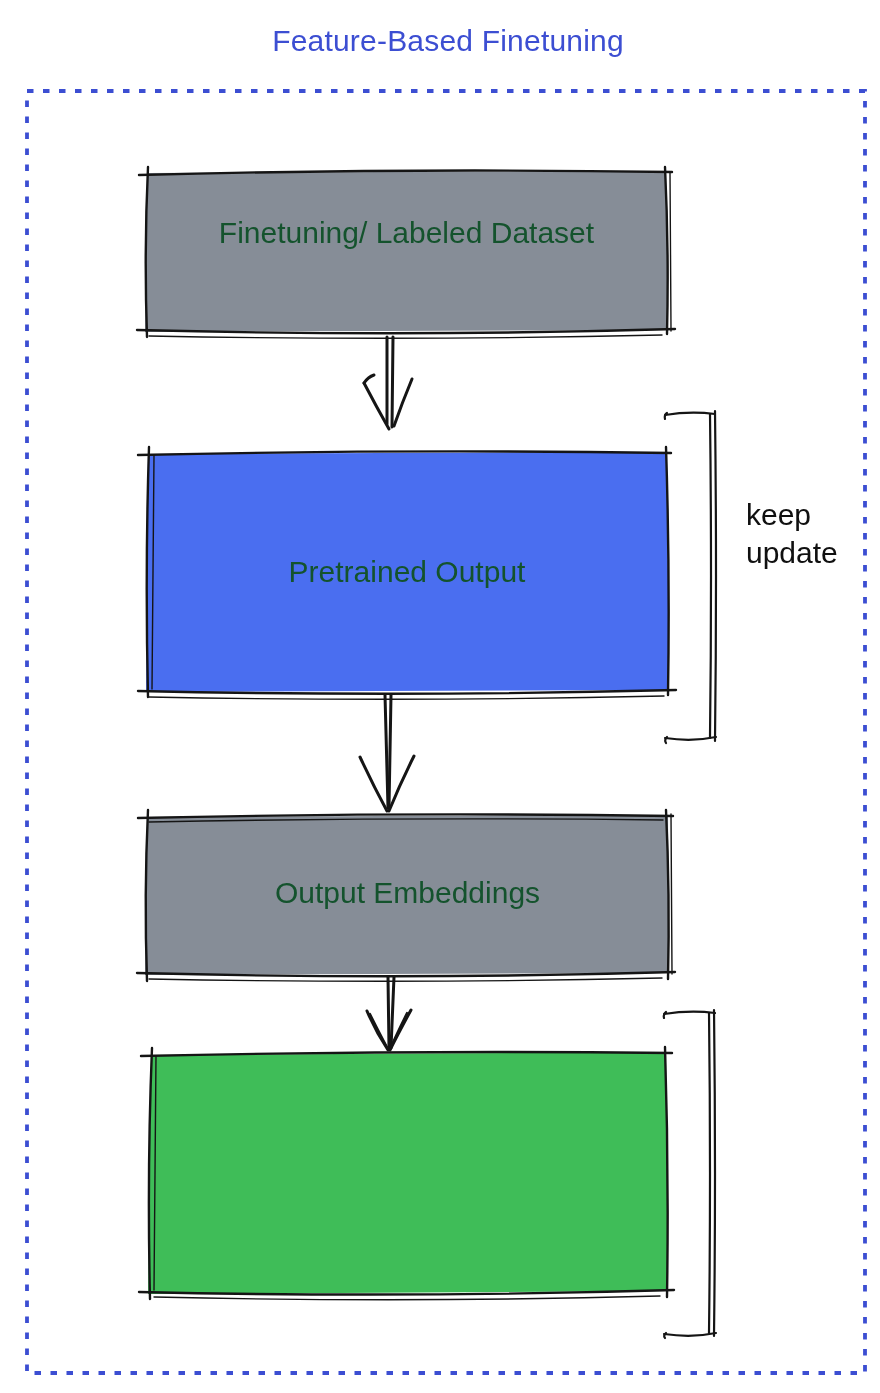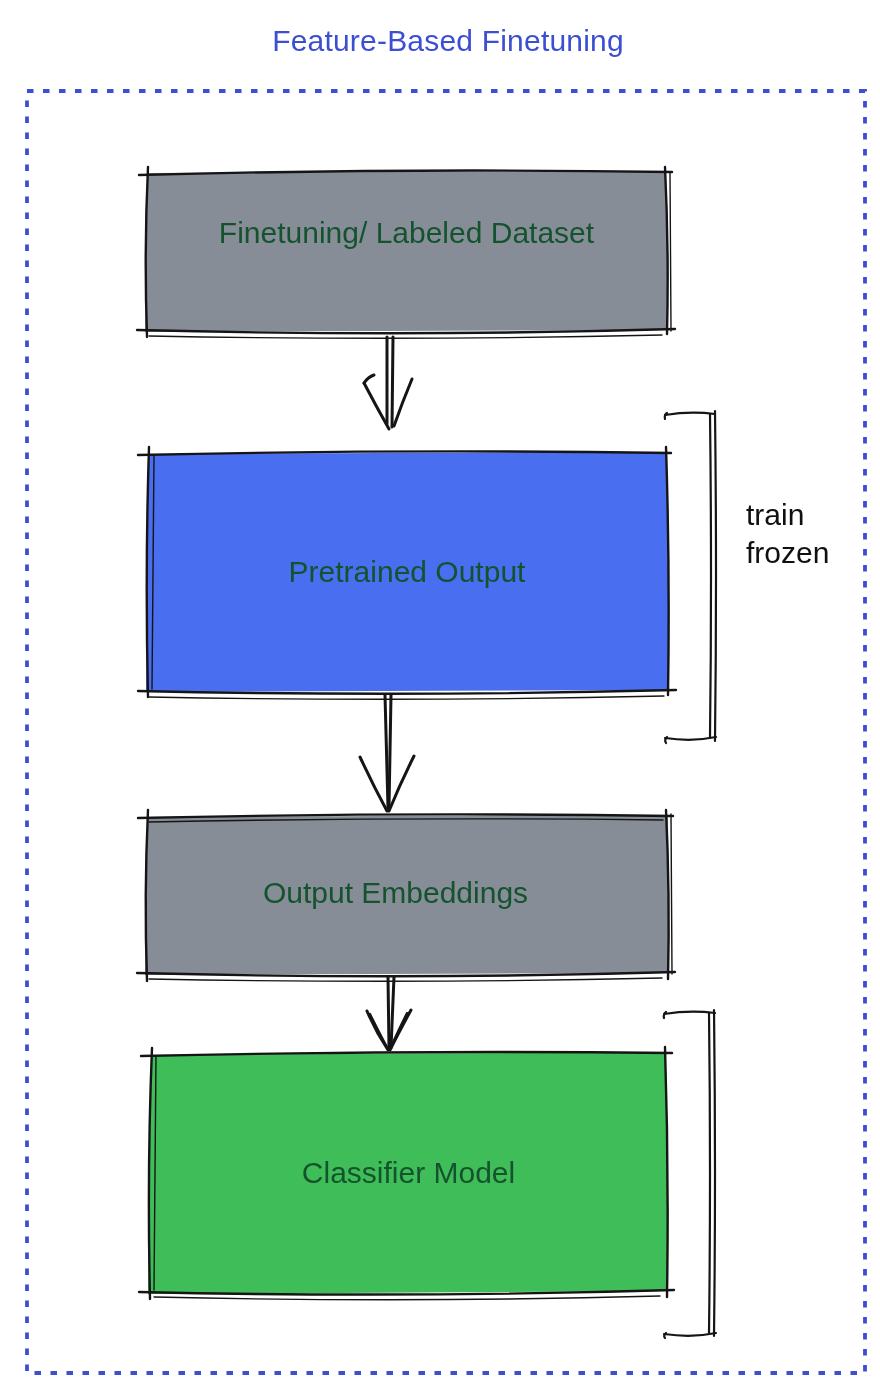--- a/index.html
+++ b/index.html
@@ -12,21 +12,21 @@
     text-align: center; font-size: 30px; letter-spacing: 0.2px;
     color: var(--accent);
   }
   svg.art { position: absolute; left: 0; top: 0; }
   .node-label {
     position: absolute; display: flex; align-items: center; justify-content: center;
     font-size: 30px; color: #14532d; text-align: center;
   }
   .nl-1 { left: 137px; top: 171px; width: 523px; height: 161px; padding-bottom: 38px; }
   .nl-2 { left: 138px; top: 452px; width: 522px; height: 240px; }
-  .nl-3 { left: 126px; top: 815px; width: 523px; height: 160px; padding-bottom: 4px; }
+  .nl-3 { left: 138px; top: 815px; width: 523px; height: 160px; padding-bottom: 4px; }
   .nl-4 { left: 141px; top: 1052px; width: 519px; height: 241px; }
   .side-label {
     position: absolute; font-size: 30px; line-height: 38px; color: #101010;
   }
   .sl-frozen { left: 738px; top: 496px; width: 122px; }
   .sl-train  { left: 738px; top: 1096px; width: 130px; }
   .sketch { fill: none; stroke: #151515; stroke-linecap: round; stroke-linejoin: round; }
   .w24 { stroke-width: 2.4; }
   .w30 { stroke-width: 3; }
   .w22 { stroke-width: 2.2; }
@@ -124,17 +124,16 @@
       <path class="sketch w22" d="M 701,1013 Q 703,1172 701,1333"></path>
       <path class="sketch w22" d="M 706,1010 Q 708,1172 706,1336"></path>
       <path class="sketch w22" d="M 656,1334 Q 684,1338 708,1333"></path>
       <path class="sketch w22" d="M 658,1333 q -3,3 -1,5"></path>
     </g>
   </svg>
 
   <div class="node-label nl-1">Finetuning/ Labeled Dataset</div>
   <div class="node-label nl-2">Pretrained Output</div>
   <div class="node-label nl-3">Output Embeddings</div>
-  <div class="node-label nl-4">Classifier Model</div>
 
-  <div class="side-label sl-frozen">train frozen</div>
+  <div class="side-label sl-frozen">keep update</div>
 
 </div>
 
 </body></html>

